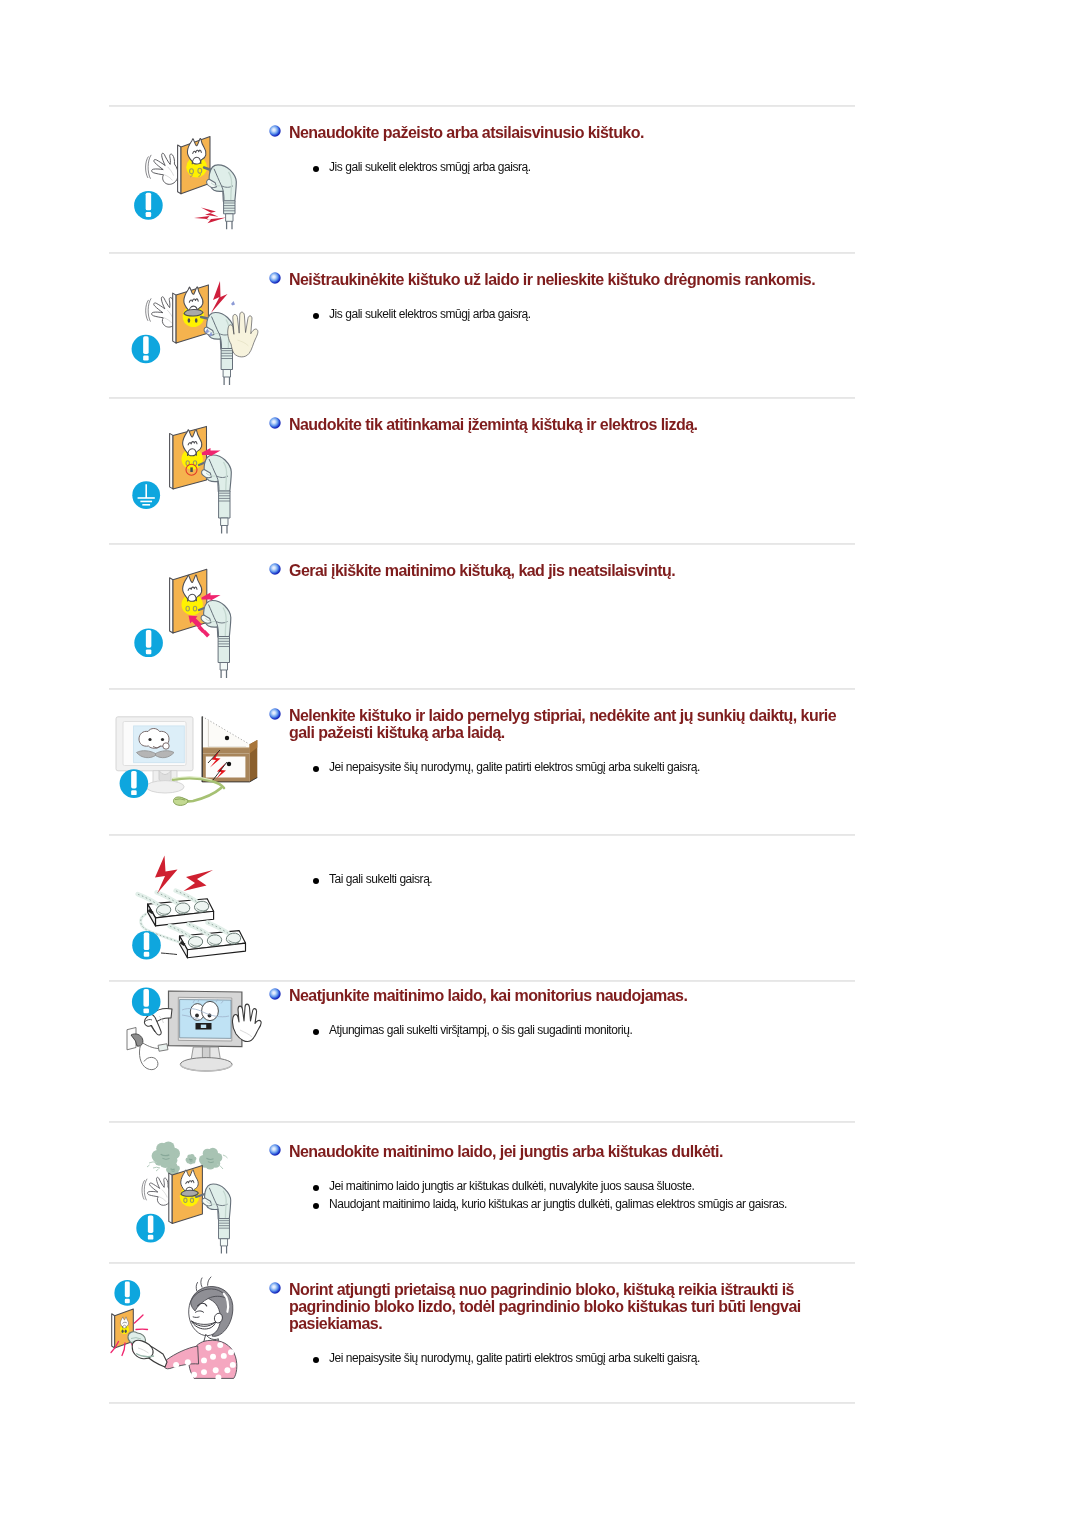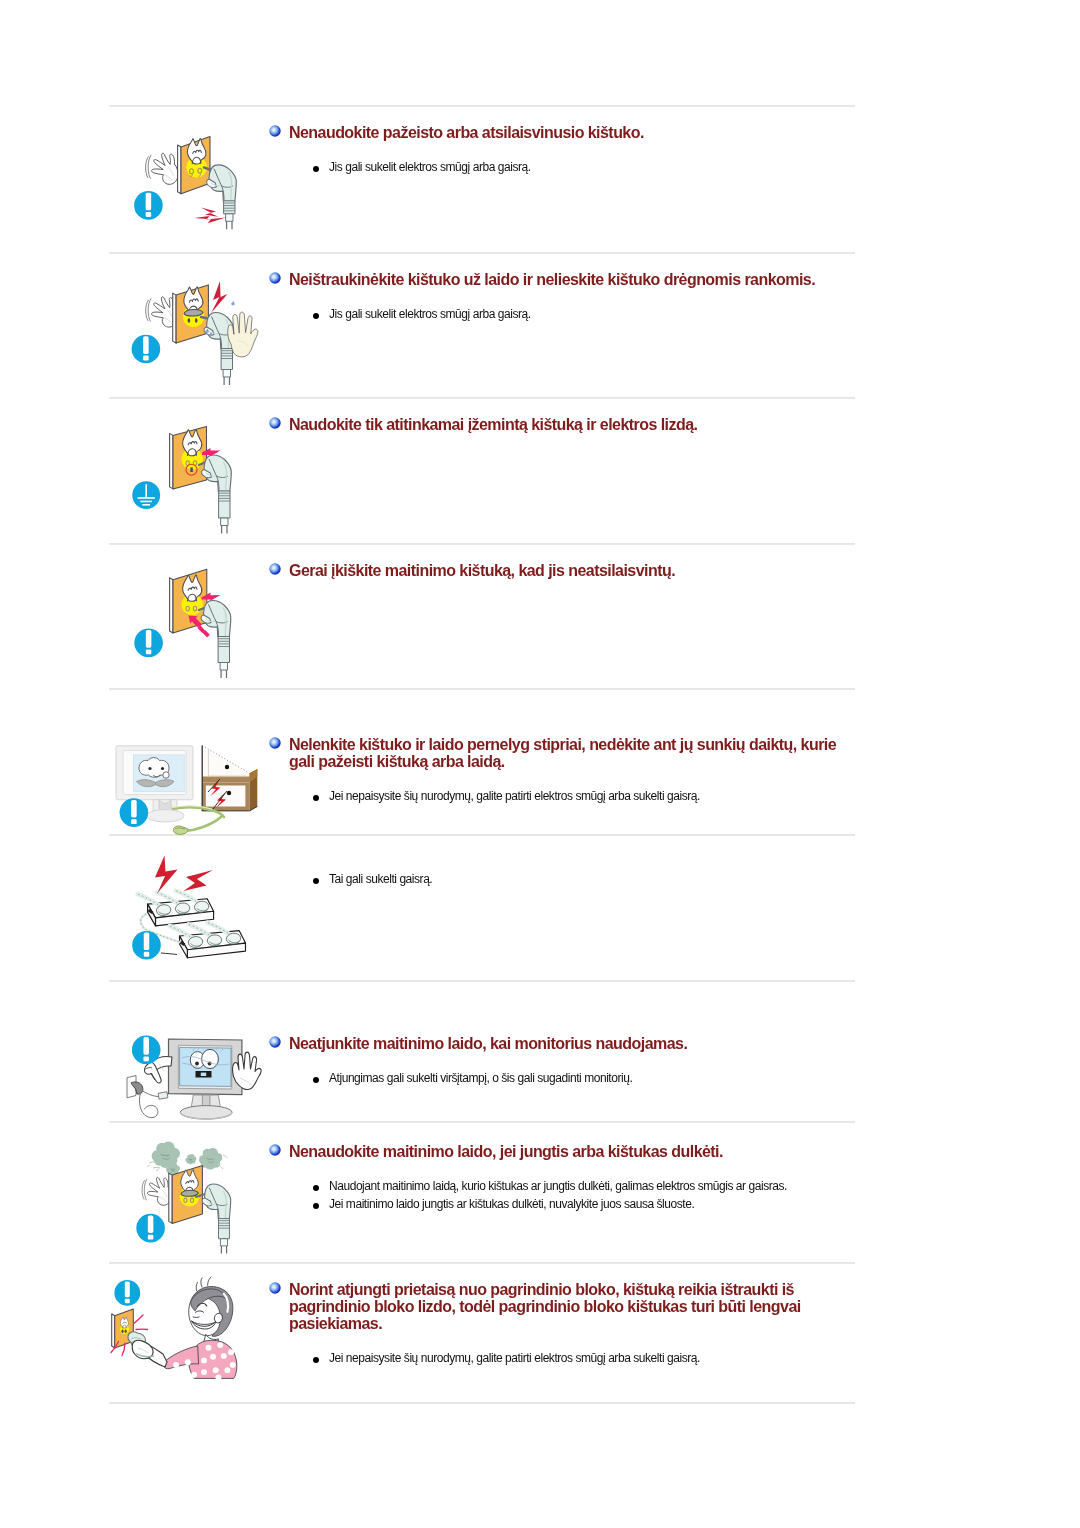--- a/index.html
+++ b/index.html
@@ -314,21 +314,21 @@
                 <stop offset="92%" stop-color="#1522b4"></stop>
                 <stop offset="100%" stop-color="#2a37c0"></stop>
               </radialGradient>
             </defs>
             <circle cx="6" cy="6" r="5.7" fill="url(#bg3)"></circle>
           </svg>
         <div class="head">Gerai įkiškite maitinimo kištuką, kad jis neatsilaisvintų.</div>
       </div>
     </div>
   </div>
-  <div class="sec" style="top:717px;height:132px">
+  <div class="sec" style="top:688px;height:132px">
     <div class="fig" style="top:6px">
       <svg width="170" height="138" viewBox="0 0 170 138" xmlns="http://www.w3.org/2000/svg">
           <g>
             <rect x="7" y="22.8" width="77" height="54" rx="2" fill="#f1f1f1" stroke="#d2d2d2" stroke-width="0.9"></rect>
             <rect x="14" y="27.5" width="63" height="44" rx="1.5" fill="#fbfbfb" stroke="#dcdcdc" stroke-width="0.9"></rect>
             <rect x="24.6" y="31.9" width="50.7" height="36.8" fill="#dceef8" stroke="#c9e1ef" stroke-width="0.8"></rect>
             <path d="M30 45 C30 40 34 36.5 39 37.5 C41.5 33.5 48 33.5 50.5 37.5 C56 36.5 60 40 60 45 C60 50 56 53 51 52 C48.5 55 42 55 39.5 52 C34 53 30 50 30 45 Z" fill="#fff" stroke="#6c5c5c" stroke-width="0.9"></path>
             <circle cx="41" cy="45.5" r="1.6" fill="#2a2a2a"></circle>
             <circle cx="53.5" cy="45.5" r="1.6" fill="#2a2a2a"></circle>
             <path d="M44 52.5 q4 3 7.5 0" fill="none" stroke="#6c5c5c" stroke-width="0.9"></path>
@@ -460,21 +460,21 @@
             <rect x="34.75" y="113.81" width="5.51" height="4.89" rx="1.21" fill="#fff"></rect>
           </g>
         </svg>
     </div>
     <div class="txtcol" style="top:18.5px">
       <ul class="blist" style="margin-top:18.5px">
         <li><span class="bdot"></span><span>Tai gali sukelti gaisrą.</span></li>
       </ul>
     </div>
   </div>
-  <div class="sec" style="top:1016px;height:124px">
+  <div class="sec" style="top:968px;height:124px">
     <div class="fig" style="top:4px">
       <svg width="170" height="133" viewBox="0 0 170 133" xmlns="http://www.w3.org/2000/svg">
           <g>
             <path d="M18 57.7 L27 55.5 L27 75.5 L18 77.8 Z" fill="#fcfcfc" stroke="#6e6e6e" stroke-width="0.9"></path>
             <path d="M22 63 C26.5 60.5 32 62.5 33.5 67 C35 71.5 32 75 28 74 L26.5 69 Z" fill="#8c8c8c" stroke="#3c3c3c" stroke-width="0.9"></path>
             <path d="M31.5 73 C29 82 31 93 38 96.5 C45 100 50.5 95 48.5 89.5 C46.5 84 38.5 84 35 89.5" fill="none" stroke="#777" stroke-width="1"></path>
             <path d="M33 70.5 C40 75 46.5 77 52.5 76.5" fill="none" stroke="#777" stroke-width="1"></path>
             <path d="M49.5 72.5 h9 v6 h-9 z" fill="#e9f1ee" stroke="#777" stroke-width="0.9" transform="rotate(-10 54 75.5)"></path>
             <path d="M58 74 C70 70 80 67 88 63" fill="none" stroke="#777" stroke-width="1"></path>
           </g>
@@ -652,22 +652,22 @@
                 <stop offset="76%" stop-color="#2b54d8"></stop>
                 <stop offset="92%" stop-color="#1522b4"></stop>
                 <stop offset="100%" stop-color="#2a37c0"></stop>
               </radialGradient>
             </defs>
             <circle cx="6" cy="6" r="5.7" fill="url(#bg7)"></circle>
           </svg>
         <div class="head">Nenaudokite maitinimo laido, jei jungtis arba kištukas dulkėti.</div>
       </div>
       <ul class="blist" style="margin-top:18.5px">
+        <li><span class="bdot"></span><span>Jei maitinimo laido jungtis ar kištukas dulkėti, nuvalykite juos sausa šluoste.</span></li>
         <li><span class="bdot"></span><span>Naudojant maitinimo laidą, kurio kištukas ar jungtis dulkėti, galimas elektros smūgis ar gaisras.</span></li>
-        <li><span class="bdot"></span><span>Jei maitinimo laido jungtis ar kištukas dulkėti, nuvalykite juos sausa šluoste.</span></li>
       </ul>
     </div>
   </div>
   <div class="sec" style="top:1262px;height:99px">
     <div class="fig" style="top:11px">
       <svg width="170" height="132" viewBox="0 0 170 132" xmlns="http://www.w3.org/2000/svg">
           <g>
             <path d="M2.7 40.7 L5.7 42.7 L5.7 75.0 L2.7 73.0 Z" fill="#fcfcfc" stroke="#4d4d52" stroke-width="1.05" stroke-linejoin="round"></path>
             <path d="M5.7 42.7 L24.3 36.0 L24.3 68.3 L5.7 75.0 Z" fill="#f5b34e" stroke="#4d4d52" stroke-width="1.05" stroke-linejoin="round"></path>
           </g>

